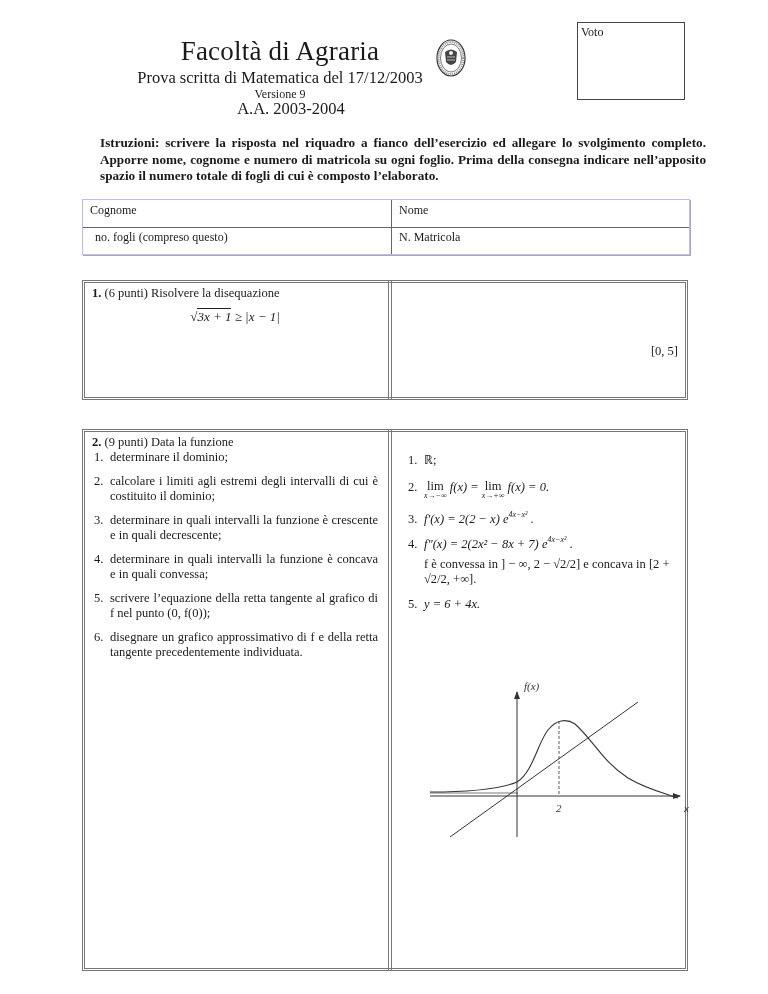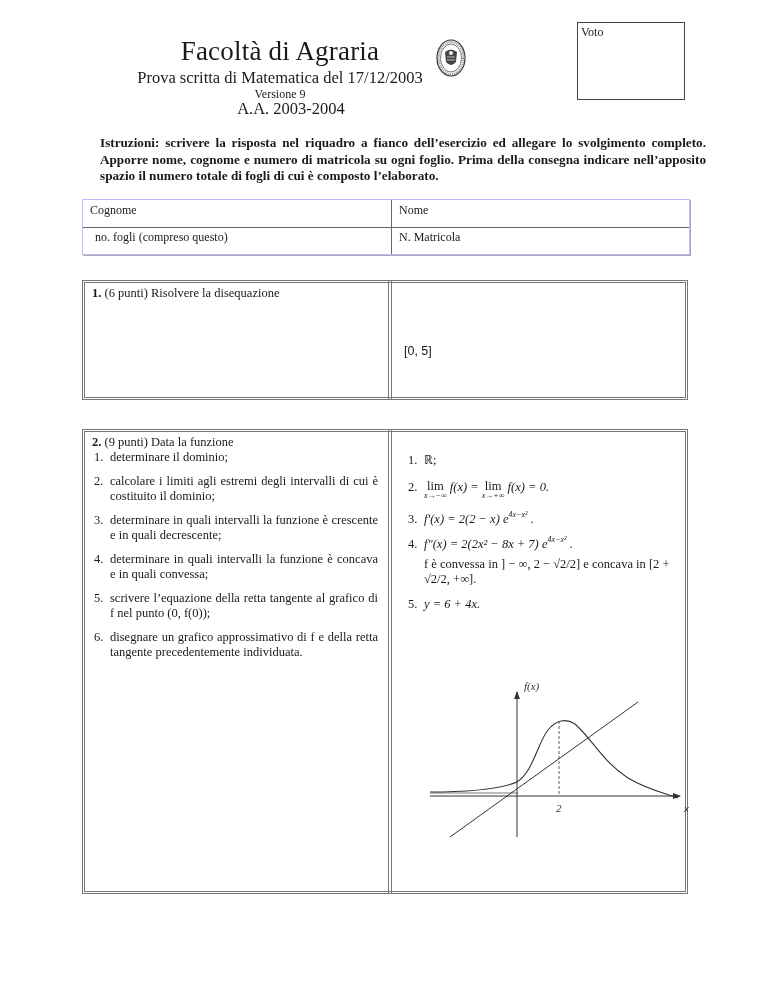--- a/index.html
+++ b/index.html
@@ -37,27 +37,27 @@
     .info-cell.c2 { left: 309px; width: 297px; padding-left: 7px; box-sizing: border-box; }
 
     
     .ex-box { position: absolute; left: 82px; width: 606px; }
     .ex-box .outer { position: absolute; inset: 0; border-top: 3px double #777; border-bottom: 3px double #777; border-left: 3px double #777; border-right: 3px double #777; }
     .ex-box .divider { position: absolute; top: 0; bottom: 0; left: 306px; width: 4px; border-left: 1px solid #777; border-right: 1px solid #777; box-sizing: border-box; }
     .ex-left { position: absolute; left: 10px; top: 6px; width: 286px; font-size: 12.5px; font-family: "Liberation Serif", serif; }
     .ex-right { position: absolute; left: 322px; top: 6px; width: 274px; font-size: 12.5px; font-family: "Liberation Serif", serif; }
 
     #ex1 { top: 280px; height: 120px; }
-    #ex2 { top: 429px; height: 465px; }
+    #ex2 { top: 429px; height: 542px; }
 
     .ex-head b { font-weight: bold; }
     .math { font-family: "Liberation Serif", serif; font-style: italic; }
     .rm { font-style: normal; }
     .center-eq { text-align: center; margin-top: 8px; font-size: 13px; }
-    #ex1-answer { position: absolute; left: 0; width: 100%; top: 58px; text-align: left; font-size: 12.5px; font-family: Liberation Sans, sans-serif; }
+    #ex1-answer { position: absolute; left: 0; width: 100%; top: 58px; text-align: right; font-size: 12.5px; font-family: Liberation Serif, serif; }
 
     ol.tasks { margin: 0; padding: 0; list-style: none; }
     ol.tasks li { position: relative; padding-left: 18px; margin-bottom: 9px; line-height: 15px; font-size: 12.5px; text-align: justify; }
     ol.tasks li .num { position: absolute; left: 2px; top: 0; }
 
     ol.answers { margin: 0; padding: 0; list-style: none; }
     ol.answers li { position: relative; padding-left: 20px; line-height: 15px; font-size: 12.5px; }
     ol.answers li .num { position: absolute; left: 4px; top: 0; }
     sup { font-size: 8px; vertical-align: 6px; line-height: 0; }
     .lim { display: inline-block; text-align: center; vertical-align: top; line-height: 12px; }
@@ -112,20 +112,24 @@
 
 <div class="ex-box" id="ex1">
   <div class="outer"></div>
   <div class="divider"></div>
   <div class="ex-left">
     <div class="ex-head">
       <b>1.</b>
       <span>(6 punti)</span>
       <span>Risolvere la disequazione</span>
     </div>
+    <div class="center-eq math">
+      <span class="rm">√</span><span class="sqrt">3x + 1</span>
+      <span>≥ |x − 1|</span>
+    </div>
   </div>
   <div class="ex-right" style="height:100px;">
     <div id="ex1-answer">[0, 5]</div>
   </div>
 </div>
 
 <div class="ex-box" id="ex2">
   <div class="outer"></div>
   <div class="divider"></div>
 

